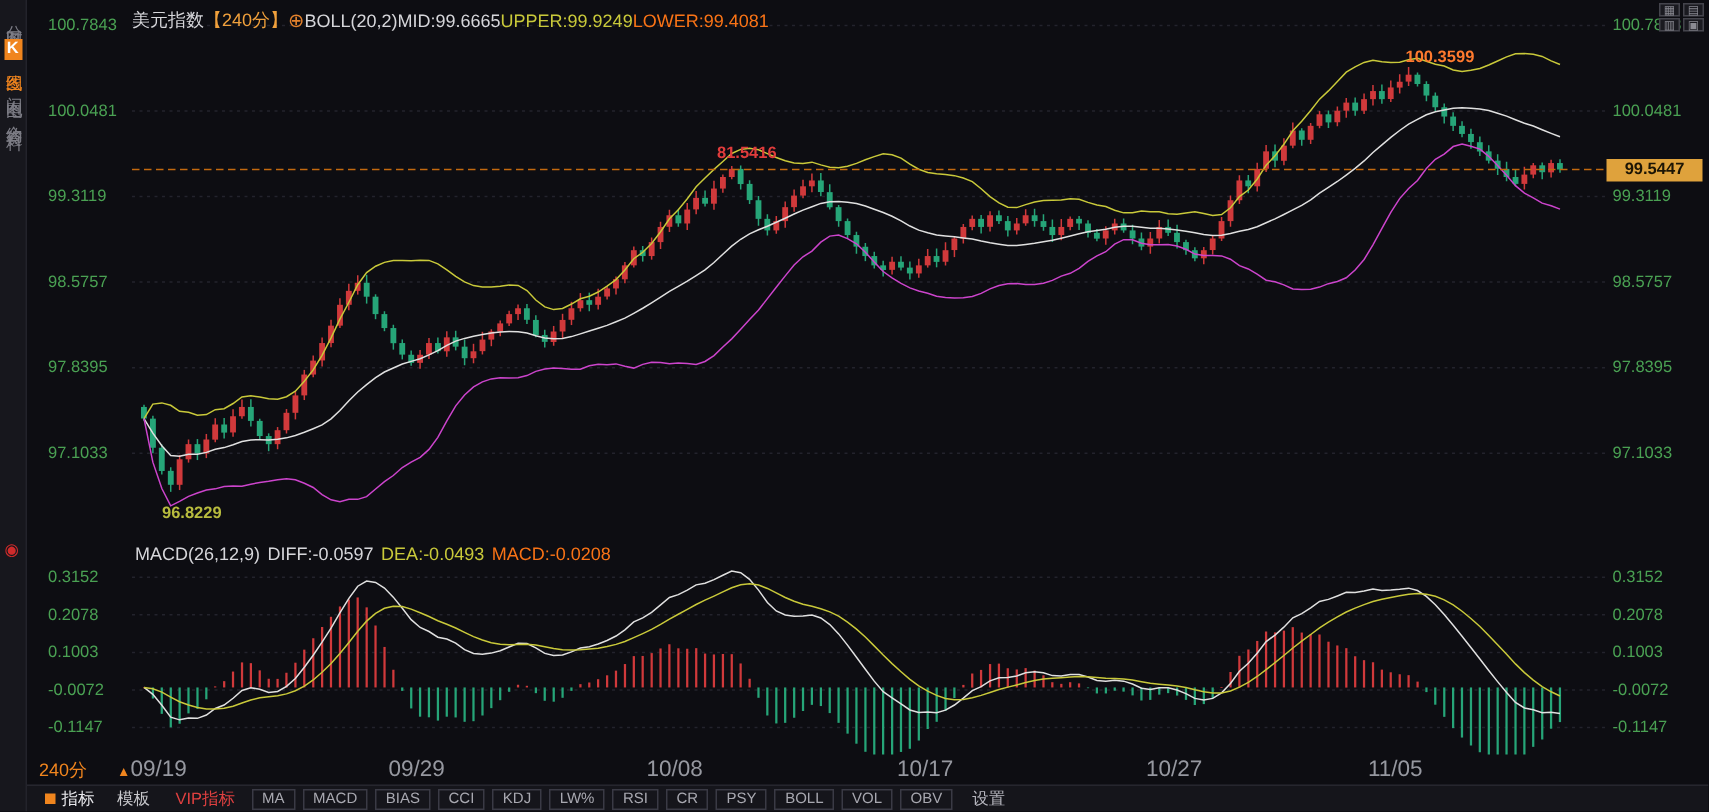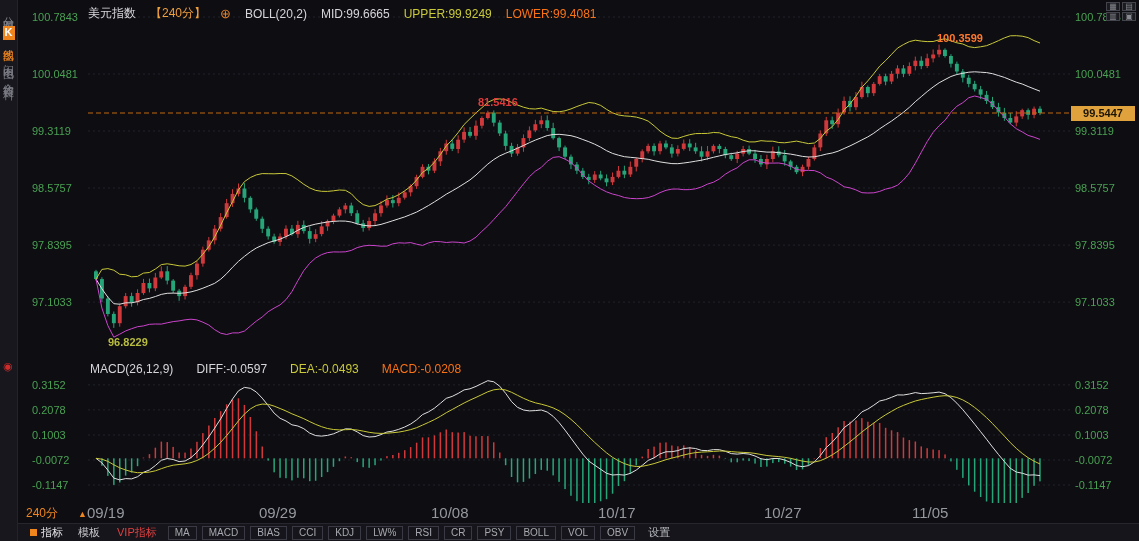--- a/index.html
+++ b/index.html
@@ -11,42 +11,42 @@
   .sidebar{position:absolute;left:0;top:0;width:18px;height:541px;background:#17171d;
     border-right:1px solid #23232b;display:flex;flex-direction:column;align-items:center;
     padding-top:8px;gap:12px;z-index:8;}
   .side-item{writing-mode:vertical-rl;text-orientation:upright;font-size:11px;color:#7d7d86;
     letter-spacing:2px;cursor:pointer;line-height:16px;}
   .side-item.active{color:#f0851e;}
   .k-badge{background:#f0851e;color:#ffffff;font-weight:bold;}
   .side-marker{position:absolute;left:3px;top:360px;color:#cf2b2b;font-size:11px;}
 
   
-  .main-header{position:absolute;left:88px;top:5px;display:flex;gap:14px;font-size:12px;
+  .main-header{position:absolute;left:88px;top:5px;display:flex;gap:0;font-size:12px;
     align-items:center;z-index:6;white-space:nowrap;}
   .w{color:#d6d6da;} .yel{color:#c9c93a;} .mag{color:#f97316;} .org{color:#f0a03c;}
   .plus-icon{color:#e2812c;font-size:13px;}
 
   
   .win-icons{position:absolute;right:3px;top:2px;display:grid;grid-template-columns:auto auto;
     gap:1px 2px;z-index:9;}
   .win-ic{font-size:8px;color:#8a8a92;border:1px solid #44444c;width:14px;height:9px;
     line-height:7px;text-align:center;background:#1a1a20;cursor:pointer;}
 
   
   .axis-col{position:absolute;top:0;bottom:0;width:70px;z-index:4;}
   .axis-col.left{left:18px;}
   .axis-col.right{left:1071px;width:68px;}
   .tick{position:absolute;left:14px;font-size:11px;color:#4aa153;}
   .axis-col.right .tick{left:4px;}
 
   #mainChart{position:absolute;left:88px;top:8px;z-index:2;}
   #macdChart{position:absolute;left:88px;top:378px;z-index:2;}
 
-  .macd-header{position:absolute;left:90px;top:362px;display:flex;gap:23px;font-size:12px;z-index:6;white-space:nowrap;}
+  .macd-header{position:absolute;left:90px;top:362px;display:flex;gap:5px;font-size:12px;z-index:6;white-space:nowrap;}
 
   .anno{position:absolute;font-size:11px;font-weight:bold;z-index:5;}
 
   .price-badge{position:absolute;left:1071px;width:64px;height:15px;background:#dfa23c;
     color:#1c1505;font-size:11px;line-height:15px;text-align:center;z-index:7;font-weight:bold;}
 
   .x-axis{position:absolute;top:504px;left:0;right:0;height:14px;z-index:5;}
   .x-axis span{position:absolute;font-size:15px;color:#9698a0;}
 
   .period-corner{position:absolute;left:26px;top:505px;color:#f0851e;font-size:12px;

